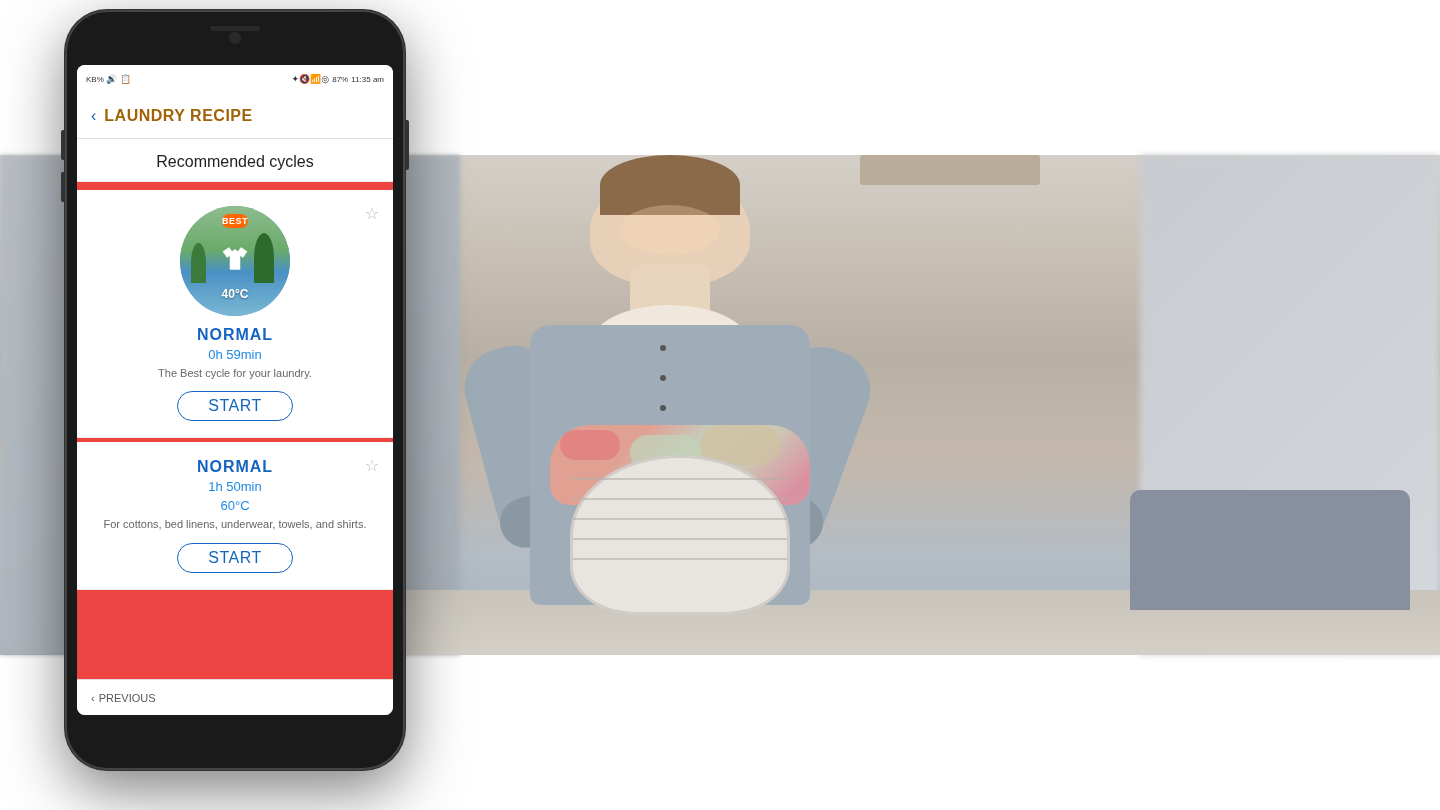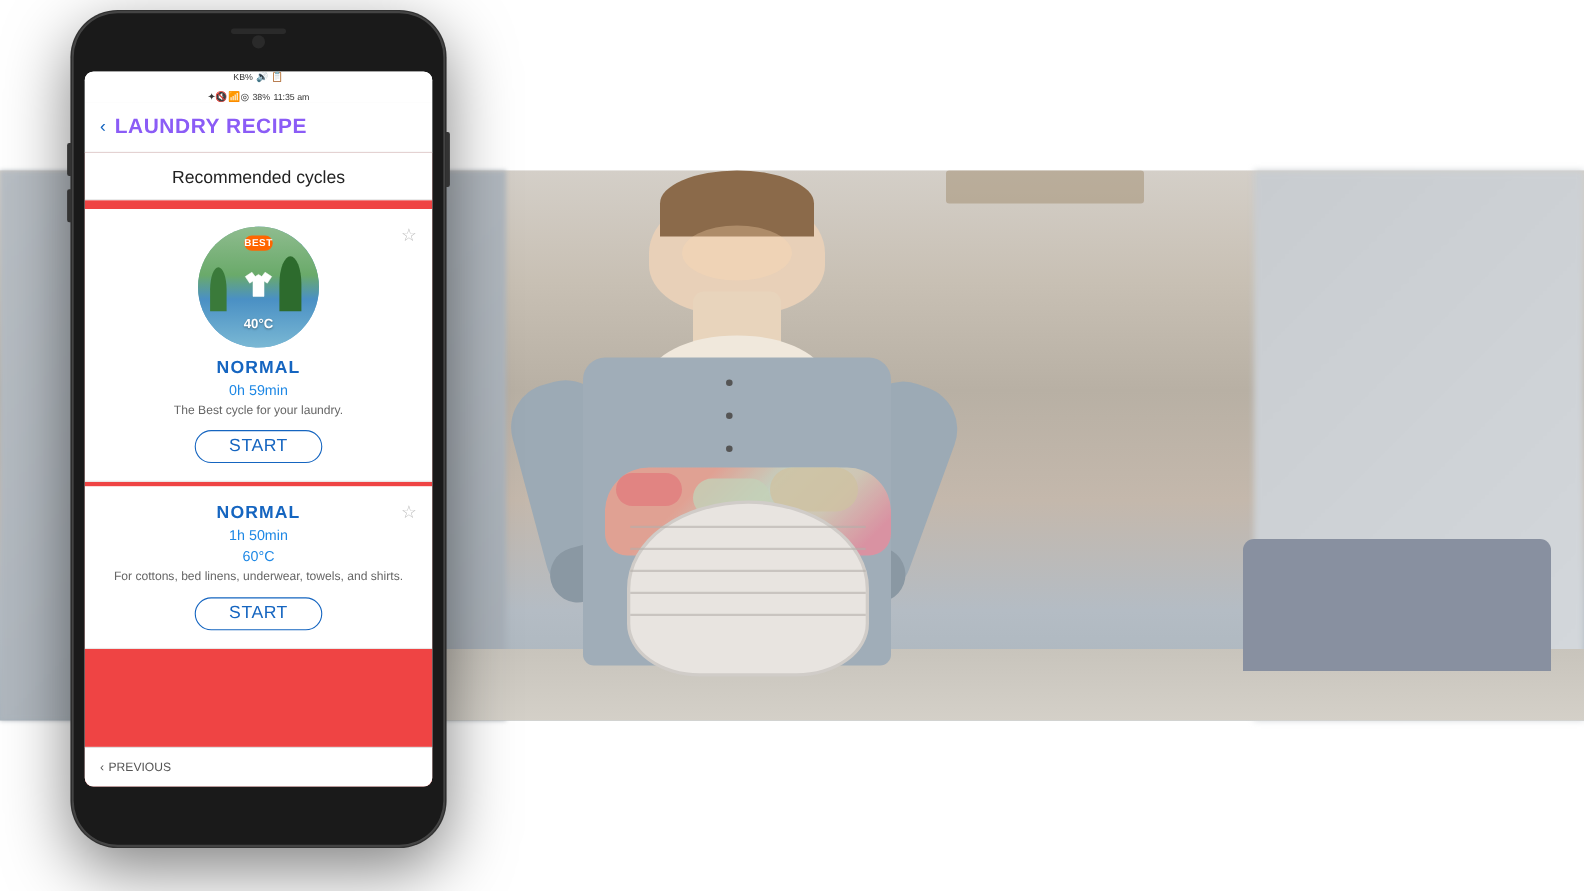--- a/index.html
+++ b/index.html
@@ -61,21 +61,20 @@
     
     .status-bar {
       background: white;
       height: 28px;
       display: flex;
       align-items: center;
       justify-content: space-between;
       padding: 0 9px;
       font-size: 9px;
       color: #333;
-      flex-direction: column;
     }
 
     .status-left {
       display: flex;
       gap: 3px;
       align-items: center;
       font-size: 8px;
     }
 
     .status-right {
@@ -95,23 +94,23 @@
       border-bottom: 1px solid #e0e0e0;
     }
 
     .app-bar-back {
       color: #1565c0;
       font-size: 16px;
       margin-right: 8px;
     }
 
     .app-bar-title {
-      font-size: 19px;
+      font-size: 16px;
       font-weight: bold;
-      color: #8b5cf6;
+      color: #a16207;
       letter-spacing: 0.5px;
     }
 
     
     .screen-content {
       background: #ef4444;
       height: calc(100% - 74px);
       overflow: hidden;
     }
 
@@ -544,21 +543,21 @@
   <div class="phone-screen">
     <div class="screen-inner">
 
       <div class="status-bar">
         <div class="status-left">
           <span style="font-size:8px;">KB%</span>
           <span style="font-size:9px;">🔊 📋</span>
         </div>
         <div class="status-right">
           <span style="font-size:9px;">✦🔇📶◎</span>
-          <span style="font-size:8px;">38%</span>
+          <span style="font-size:8px;">87%</span>
           <span style="font-size:8px;text-align:center;">11:35 am</span>
         </div>
       </div>
 
       <div class="app-bar">
         <span class="app-bar-back">‹</span>
         <span class="app-bar-title">LAUNDRY RECIPE</span>
       </div>
 
       <div class="screen-content">

